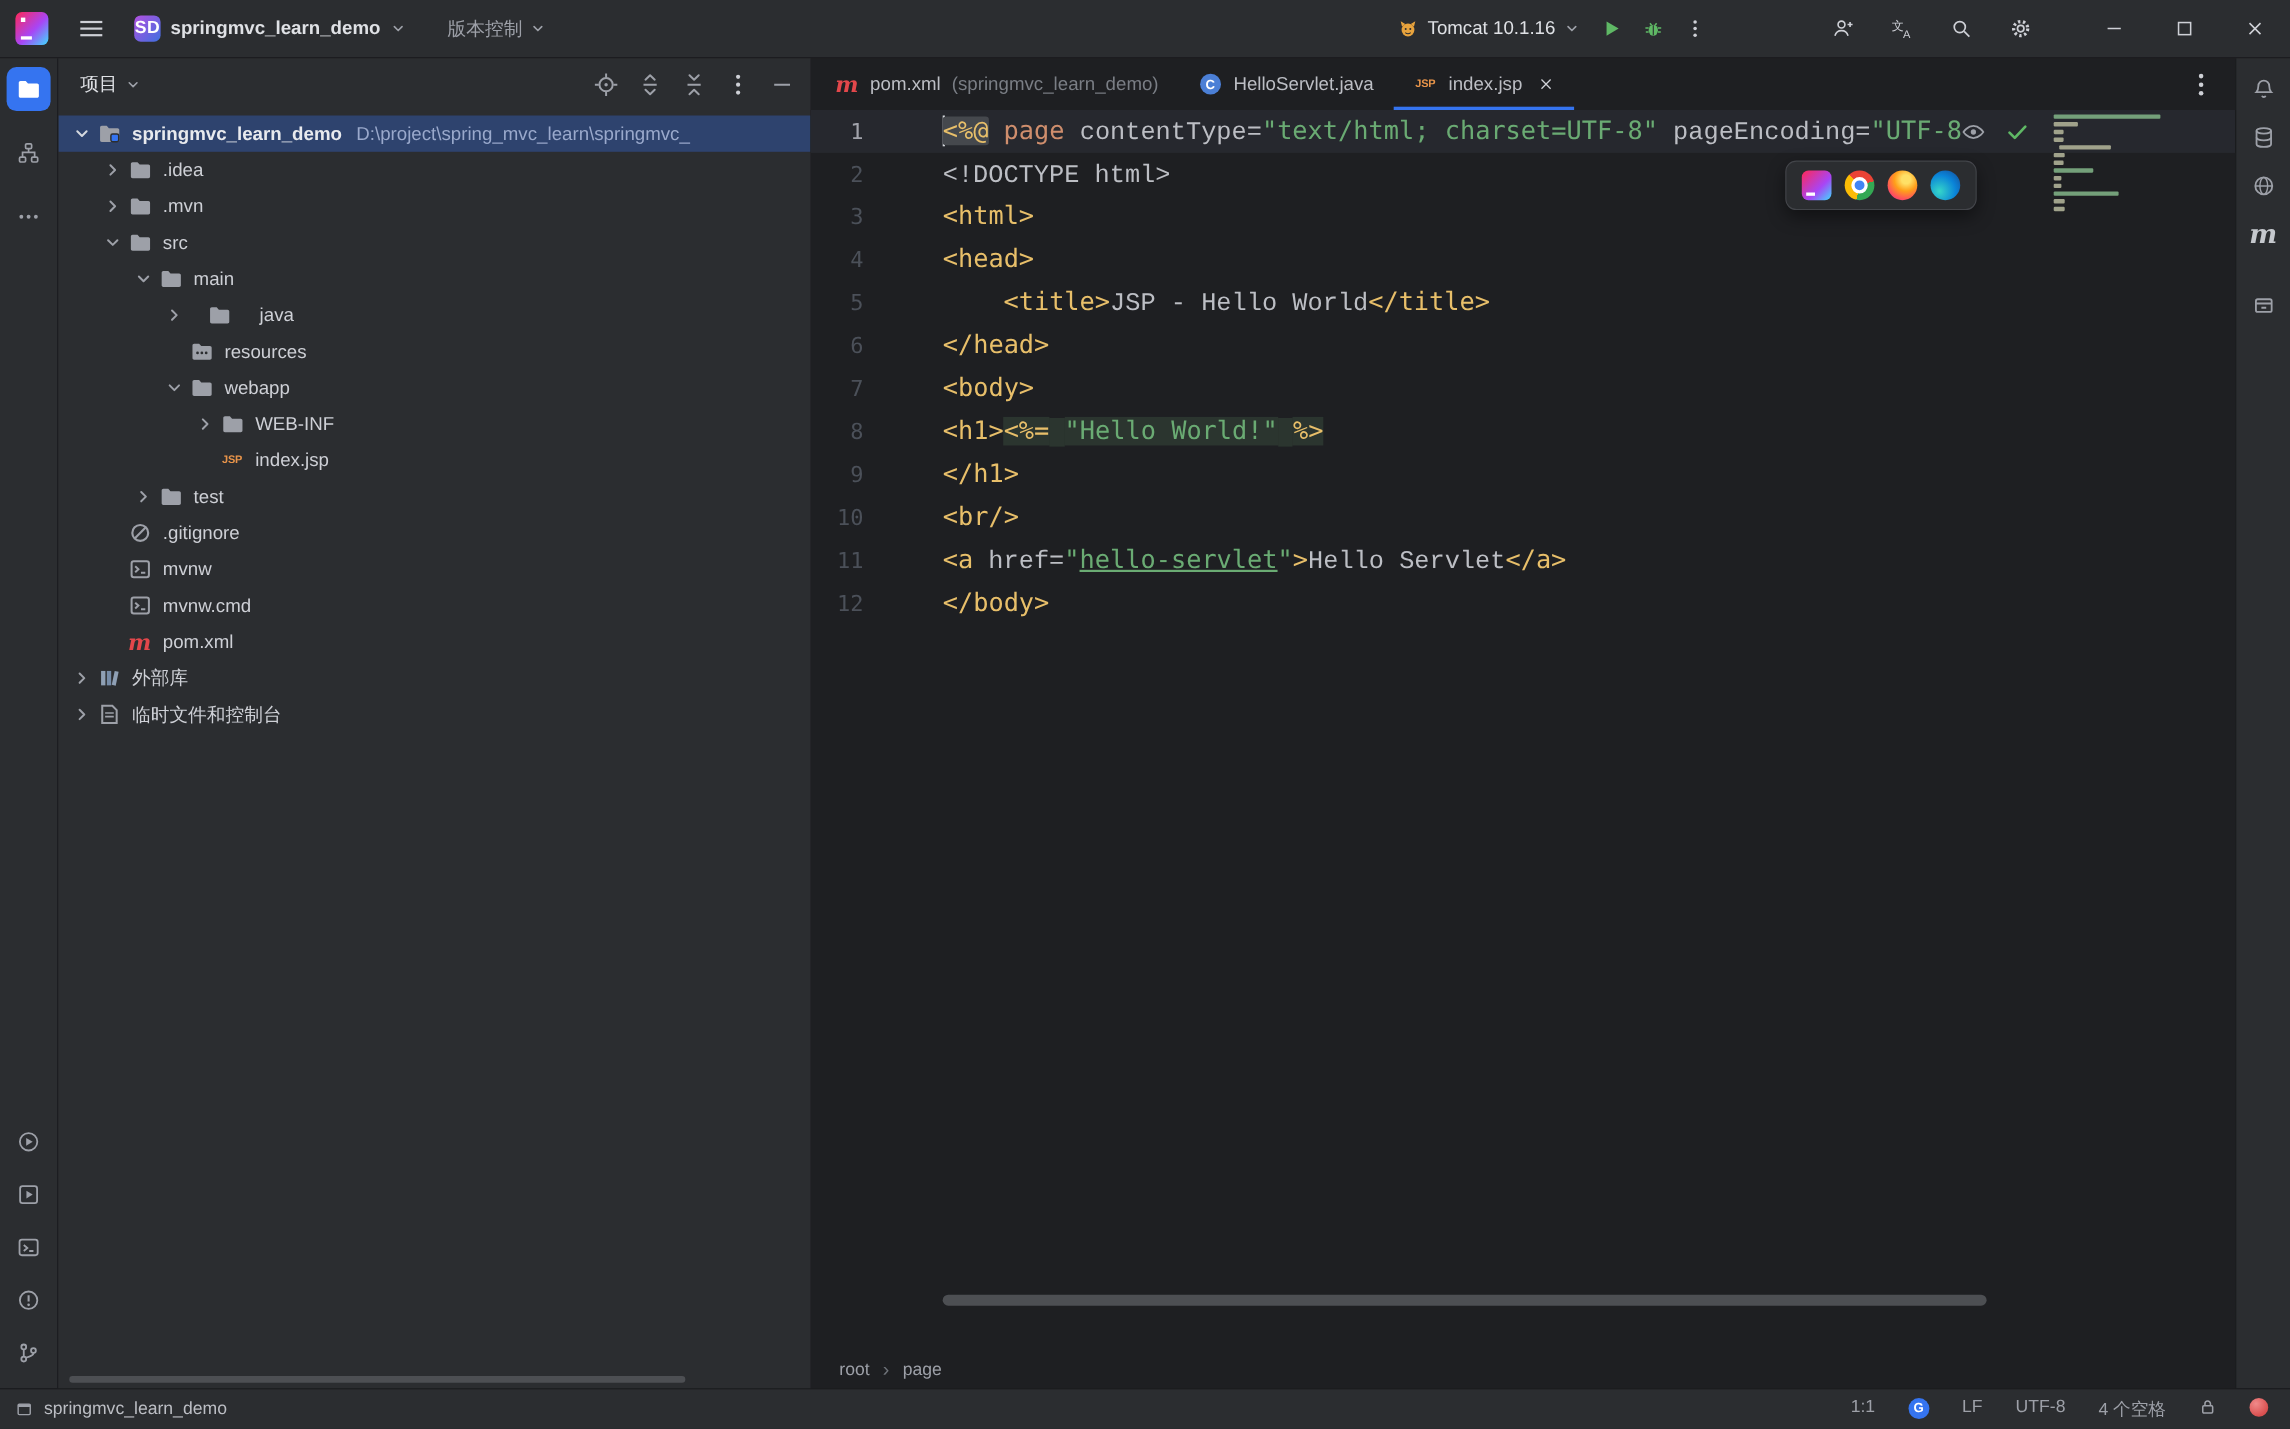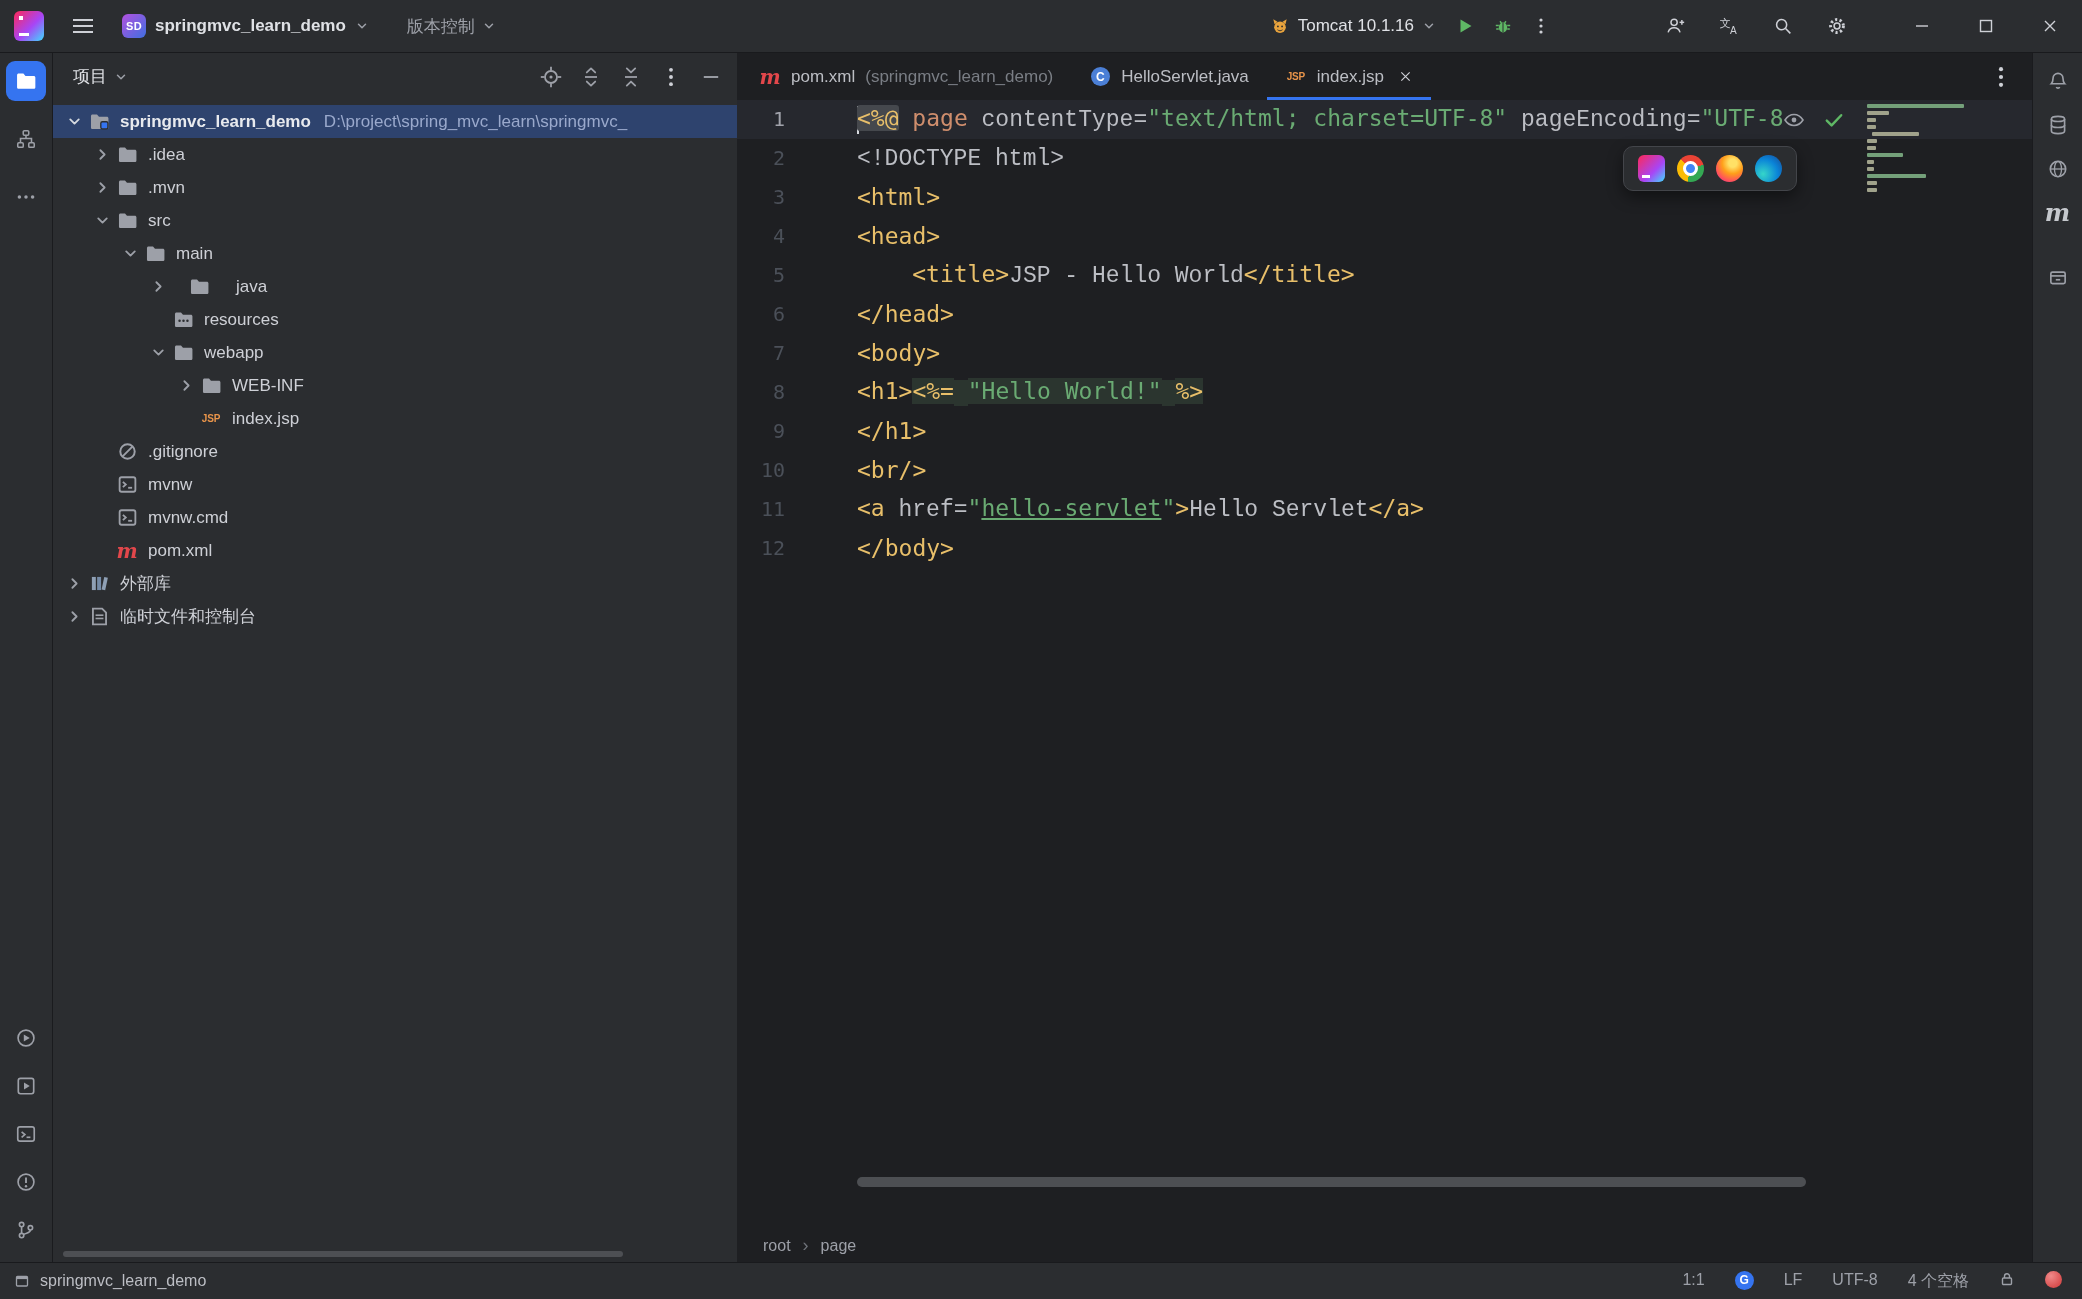--- a/index.html
+++ b/index.html
@@ -10,21 +10,21 @@
 
   
   #titlebar{flex:0 0 53px;background:#2b2d30;border-bottom:1px solid #191a1d;display:flex;align-items:center;padding-left:14px;}
   .tb-left{display:flex;align-items:center;gap:20px;}
   .logo{width:30px;height:30px;border-radius:6px;background:linear-gradient(135deg,#fe2857 0%,#a845f5 55%,#3ddcff 100%);position:relative;}
   .logo::before{content:"";position:absolute;left:5px;top:5px;width:4px;height:4px;background:#fff;}
   .logo::after{content:"";position:absolute;left:5px;bottom:5px;width:10px;height:3px;background:#fff;}
   .hamburger{width:38px;height:38px;display:flex;align-items:center;justify-content:center;border-radius:8px;}
   .hamburger i{display:block;width:20px;height:2px;background:#ced0d6;box-shadow:0 -6px 0 #ced0d6,0 6px 0 #ced0d6;}
   .proj-widget{display:flex;align-items:center;gap:9px;}
-  .sd-badge{width:24px;height:24px;border-radius:6px;background:linear-gradient(135deg,#b351e0 0%,#3f6fe0 100%);color:#fff;font-size:11px;font-weight:700;display:flex;align-items:center;justify-content:center;letter-spacing:.3px;}
+  .sd-badge{width:24px;height:24px;border-radius:6px;background:linear-gradient(135deg,#b351e0 0%,#3f6fe0 100%);color:#fff;font-size:16px;font-weight:700;display:flex;align-items:center;justify-content:center;letter-spacing:.3px;}
   .proj-name{color:#dfe1e5;font-weight:600;}
   .vcs-widget{display:flex;align-items:center;gap:7px;color:#9da0a8;margin-left:18px;}
   .tb-right{margin-left:auto;display:flex;align-items:center;}
   .run-widget{display:flex;align-items:center;gap:8px;color:#dfe1e5;padding:6px 10px;border-radius:8px;}
   .tb-btn{width:38px;height:38px;display:flex;align-items:center;justify-content:center;border-radius:8px;}
   .tb-icons{display:flex;align-items:center;gap:16px;margin-left:96px;}
   .tb-win{display:flex;margin-left:34px;}
   .win-btn{width:64px;height:52px;display:flex;align-items:center;justify-content:center;}
 
   
@@ -505,20 +505,33 @@
               </svg>
             </span>
             <span class="tlabel" data-interactable="false">WEB-INF</span>
           </div>
           <div class="tree-row" data-interactable="true" style="padding-left: 120px;">
             <span class="chev" data-interactable="false"></span>
             <span class="ticon" data-interactable="false">
               <span class="jsp-badge">JSP</span>
             </span>
             <span class="tlabel" data-interactable="false">index.jsp</span>
+          </div>
+          <div class="tree-row" data-interactable="true" style="padding-left: 64px;">
+            <span class="chev" data-interactable="true">
+              <svg viewBox="0 0 16 16">
+                <path d="M6 4l4 4-4 4" fill="none" stroke="#9da0a8" stroke-width="1.7" stroke-linecap="round" stroke-linejoin="round"></path>
+              </svg>
+            </span>
+            <span class="ticon" data-interactable="false">
+              <svg viewBox="0 0 16 16">
+                <path d="M1.5 3.8c0-.7.5-1.2 1.2-1.2h3.4l1.5 1.7h6c.7 0 1.2.5 1.2 1.2v7c0 .7-.5 1.2-1.2 1.2H2.7c-.7 0-1.2-.5-1.2-1.2V3.8z" fill="#9da0a8"></path>
+              </svg>
+            </span>
+            <span class="tlabel" data-interactable="false">test</span>
           </div>
           <div class="tree-row" data-interactable="true" style="padding-left: 36px;">
             <span class="chev" data-interactable="false"></span>
             <span class="ticon" data-interactable="false">
               <svg viewBox="0 0 16 16">
                 <circle cx="8" cy="8" r="5.5" fill="none" stroke="#9da0a8" stroke-width="1.5"></circle>
                 <line x1="4.3" y1="11.7" x2="11.7" y2="4.3" stroke="#9da0a8" stroke-width="1.5"></line>
               </svg>
             </span>
             <span class="tlabel" data-interactable="false">.gitignore</span>

